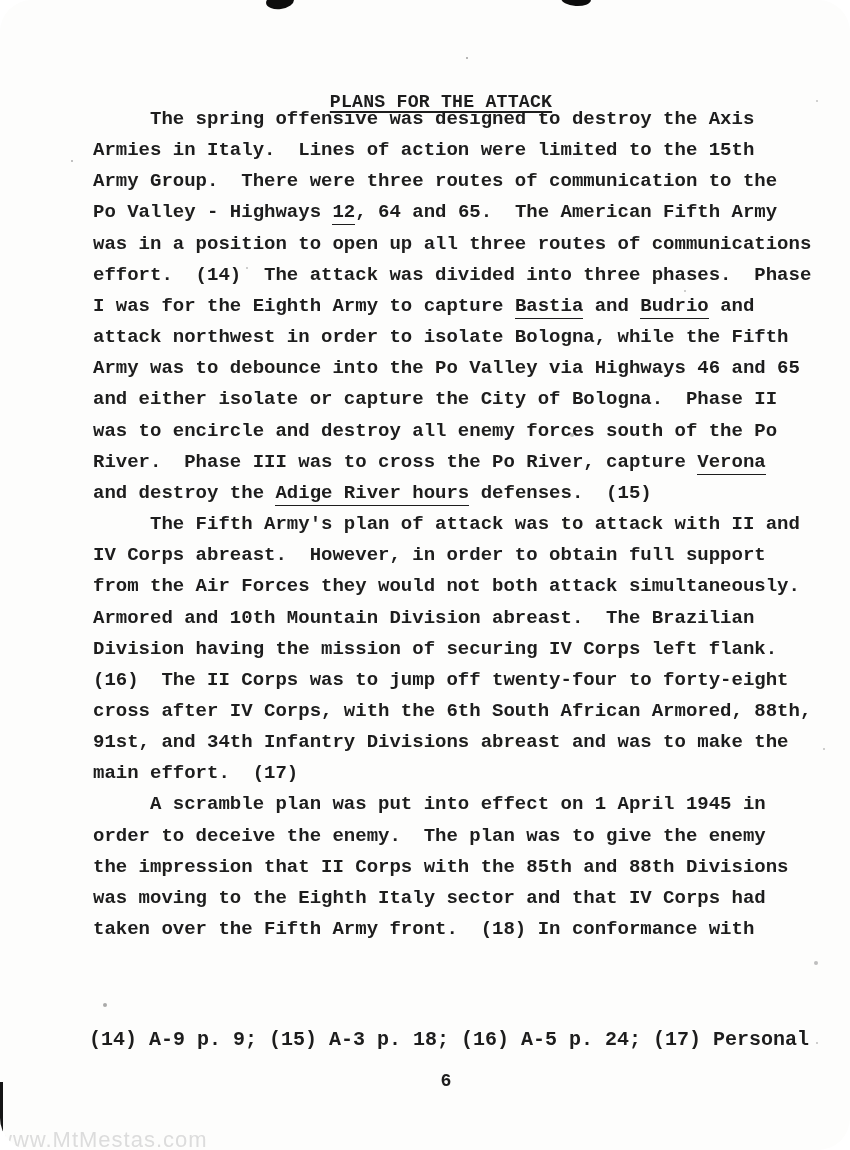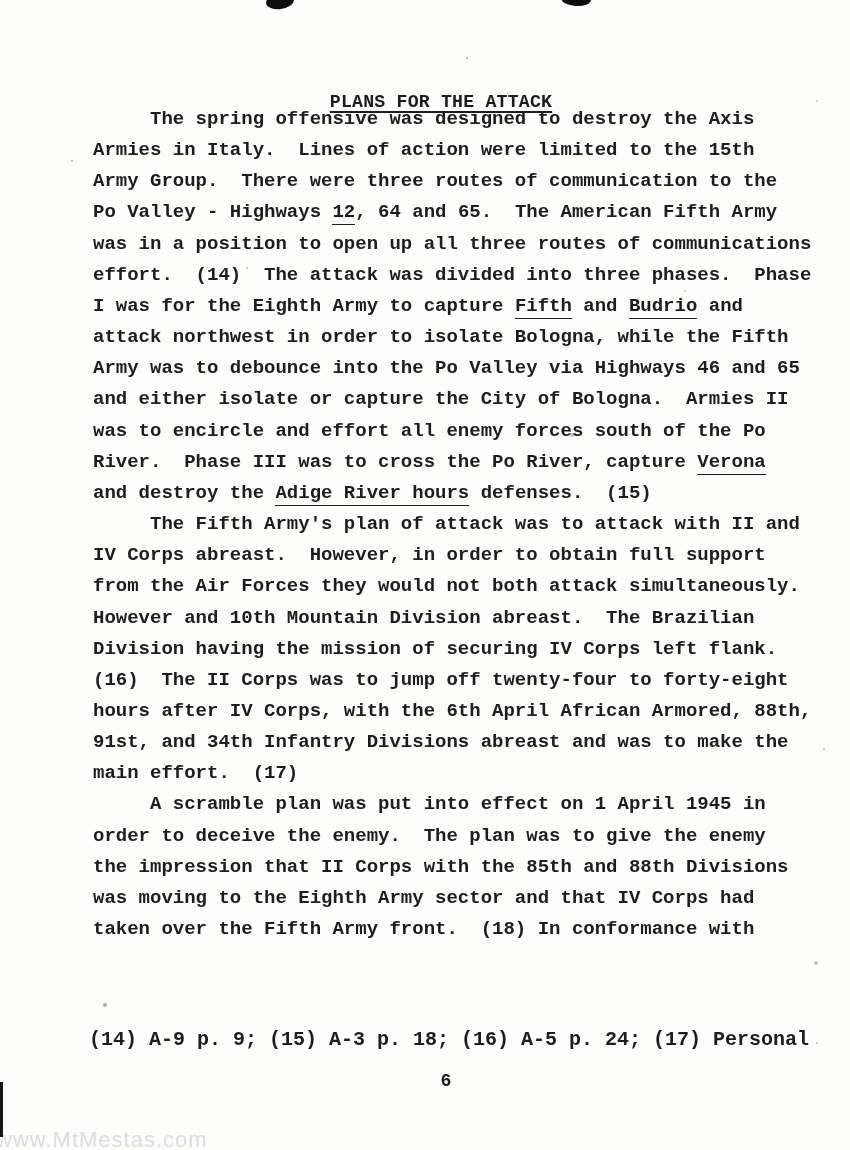--- a/index.html
+++ b/index.html
@@ -9,20 +9,21 @@
   }
   html,body{margin:0;padding:0;background:#ffffff;}
   .page{
     position:relative;
     width:850px;height:1150px;
     background:var(--paper);
     overflow:hidden;
     font-family:"Liberation Mono","DejaVu Sans Mono",monospace;
     font-weight:bold;
     color:var(--ink);
+    border-radius:32px;
   }
   
   .blot{position:absolute;background:#0d0d0d;border-radius:50%;}
   .blot-1{left:266px;top:-6px;width:28px;height:15px;transform:rotate(-7deg);}
   .blot-2{left:561px;top:-8px;width:30px;height:14px;transform:rotate(4deg);}
   
   .doc-title{
     position:absolute;top:92px;left:0;right:0;
     text-align:center;font-size:18.2px;letter-spacing:0.2px;
     transform:translateX(16px);
@@ -91,44 +92,44 @@
   </div>
 
   <div class="doc-body">
       <div>
         <div class="line">     The spring offensive was designed to destroy the Axis</div>
         <div class="line">Armies in Italy.  Lines of action were limited to the 15th</div>
         <div class="line">Army Group.  There were three routes of communication to the</div>
         <div class="line">Po Valley - Highways <span class="u">12</span>, 64 and 65.  The American Fifth Army</div>
         <div class="line">was in a position to open up all three routes of communications</div>
         <div class="line">effort.  (14)  The attack was divided into three phases.  Phase</div>
-        <div class="line">I was for the Eighth Army to capture <span class="u">Fifth</span> and <span class="u">Budrio</span> and</div>
+        <div class="line">I was for the Eighth Army to capture <span class="u">Bastia</span> and <span class="u">Budrio</span> and</div>
         <div class="line">attack northwest in order to isolate Bologna, while the Fifth</div>
         <div class="line">Army was to debounce into the Po Valley via Highways 46 and 65</div>
-        <div class="line">and either isolate or capture the City of Bologna.  Armies II</div>
-        <div class="line">was to encircle and effort all enemy forces south of the Po</div>
+        <div class="line">and either isolate or capture the City of Bologna.  Phase II</div>
+        <div class="line">was to encircle and destroy all enemy forces south of the Po</div>
         <div class="line">River.  Phase III was to cross the Po River, capture <span class="u">Verona</span></div>
         <div class="line">and destroy the <span class="u">Adige River hours</span> defenses.  (15)</div>
       </div>
       <div>
         <div class="line">     The Fifth Army's plan of attack was to attack with II and</div>
         <div class="line">IV Corps abreast.  However, in order to obtain full support</div>
         <div class="line">from the Air Forces they would not both attack simultaneously.</div>
-        <div class="line">However and 10th Mountain Division abreast.  The Brazilian</div>
+        <div class="line">Armored and 10th Mountain Division abreast.  The Brazilian</div>
         <div class="line">Division having the mission of securing IV Corps left flank.</div>
         <div class="line">(16)  The II Corps was to jump off twenty-four to forty-eight</div>
-        <div class="line">hours after IV Corps, with the 6th April African Armored, 88th,</div>
+        <div class="line">cross after IV Corps, with the 6th South African Armored, 88th,</div>
         <div class="line">91st, and 34th Infantry Divisions abreast and was to make the</div>
         <div class="line">main effort.  (17)</div>
       </div>
       <div>
         <div class="line">     A scramble plan was put into effect on 1 April 1945 in</div>
         <div class="line">order to deceive the enemy.  The plan was to give the enemy</div>
         <div class="line">the impression that II Corps with the 85th and 88th Divisions</div>
-        <div class="line">was moving to the Eighth Army sector and that IV Corps had</div>
+        <div class="line">was moving to the Eighth Italy sector and that IV Corps had</div>
         <div class="line">taken over the Fifth Army front.  (18) In conformance with</div>
       </div>
     </div>
 
   <div class="footnote">
       <div class="line">(14) A-9 p. 9; (15) A-3 p. 18; (16) A-5 p. 24; (17) Personal</div>
     </div>
 
   <div class="page-number">6</div>
 

